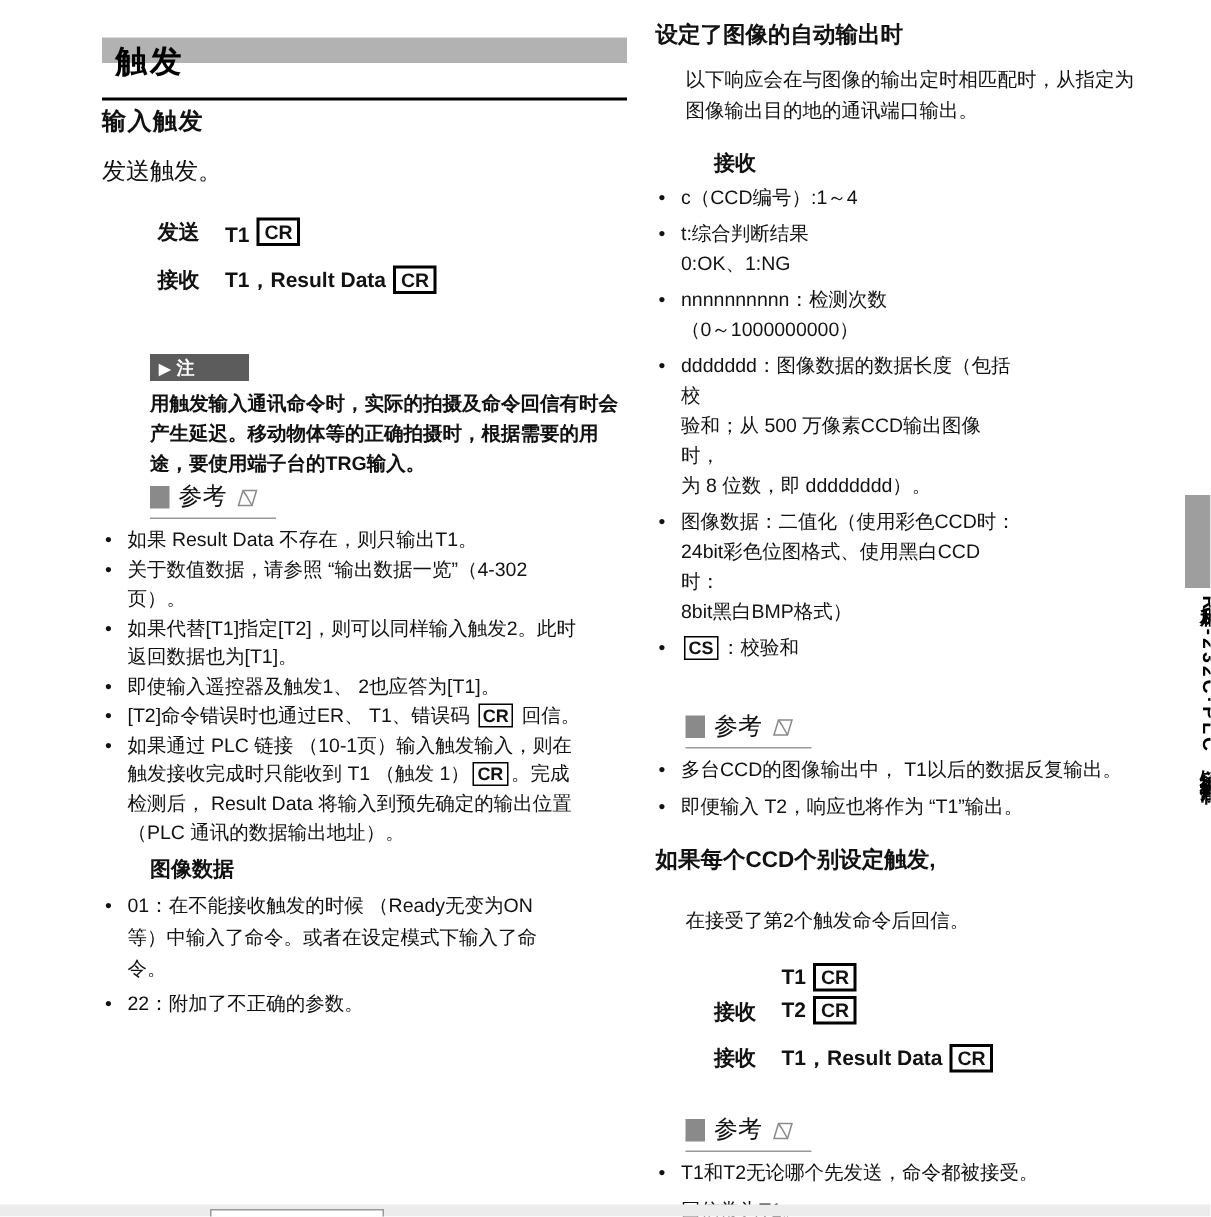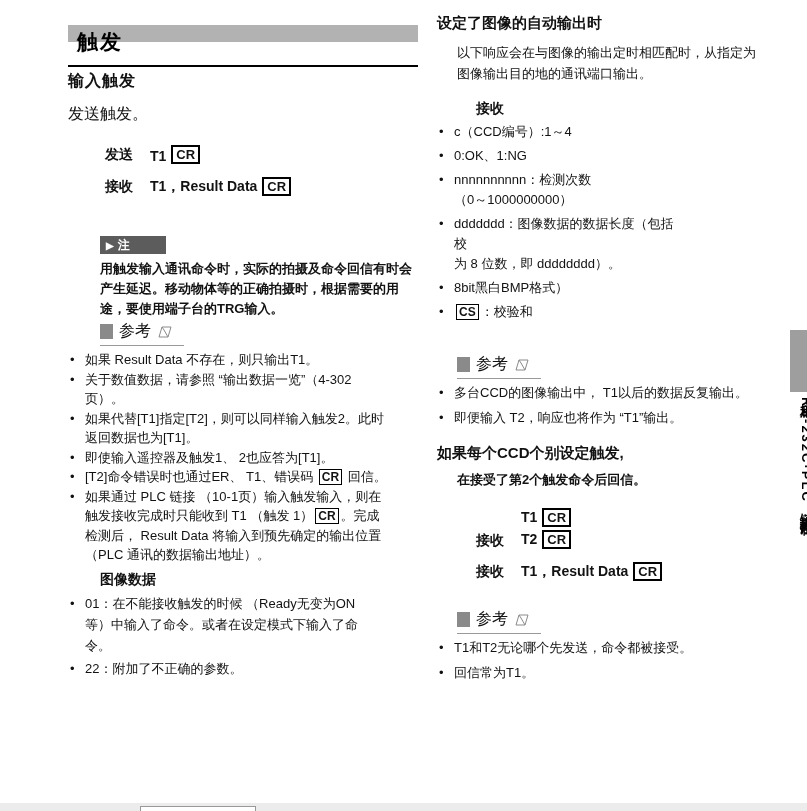--- a/index.html
+++ b/index.html
@@ -152,34 +152,38 @@
       <span class="cmd-label">接收</span>
     </div>
 
     <ul class="blist list-params">
       <li>
         <span class="bullet">•</span>
         <span style="display:block;">c（CCD编号）:1～4</span>
       </li>
       <li>
         <span class="bullet">•</span>
+        <span style="display:block;">t:综合判断结果</span>
         <span style="display:block;">0:OK、1:NG</span>
       </li>
       <li>
         <span class="bullet">•</span>
         <span style="display:block;">nnnnnnnnnn：检测次数</span>
         <span style="display:block;">（0～1000000000）</span>
       </li>
       <li>
         <span class="bullet">•</span>
         <span style="display:block;">ddddddd：图像数据的数据长度（包括校</span>
+        <span style="display:block;">验和；从 500 万像素CCD输出图像时，</span>
         <span style="display:block;">为 8 位数，即 dddddddd）。</span>
       </li>
       <li>
         <span class="bullet">•</span>
+        <span style="display:block;">图像数据：二值化（使用彩色CCD时：</span>
+        <span style="display:block;">24bit彩色位图格式、使用黑白CCD时：</span>
         <span style="display:block;">8bit黑白BMP格式）</span>
       </li>
       <li>
         <span class="bullet">•</span>
         <span class="crbox-sm">CS</span><span>：校验和</span>
       </li>
     </ul>
 
     <div class="ref-marker mk-right" style="margin-top:32px;">
       <span class="ref-square"></span>
@@ -194,21 +198,21 @@
         <span class="bullet">•</span>
         <span>多台CCD的图像输出中， T1以后的数据反复输出。</span>
       </li>
       <li>
         <span class="bullet">•</span>
         <span>即便输入 T2，响应也将作为 “T1”输出。</span>
       </li>
     </ul>
 
     <div class="h3" style="margin-top:16px;">如果每个CCD个别设定触发,</div>
-    <div class="intro-right" style="margin-top:6px;font-weight:bold;">在接受了第2个触发命令后回信。</div>
+    <div class="intro-right" style="margin-top:20px;">在接受了第2个触发命令后回信。</div>
 
     <div class="cmd-row" style="margin-top:16px;margin-left:39px;">
       <span class="cmd-label">接收</span>
       <div class="cmd-stack">
         <div>
           <span>T1</span><span class="crbox">CR</span>
         </div>
         <div>
           <span>T2</span><span class="crbox">CR</span>
         </div>

